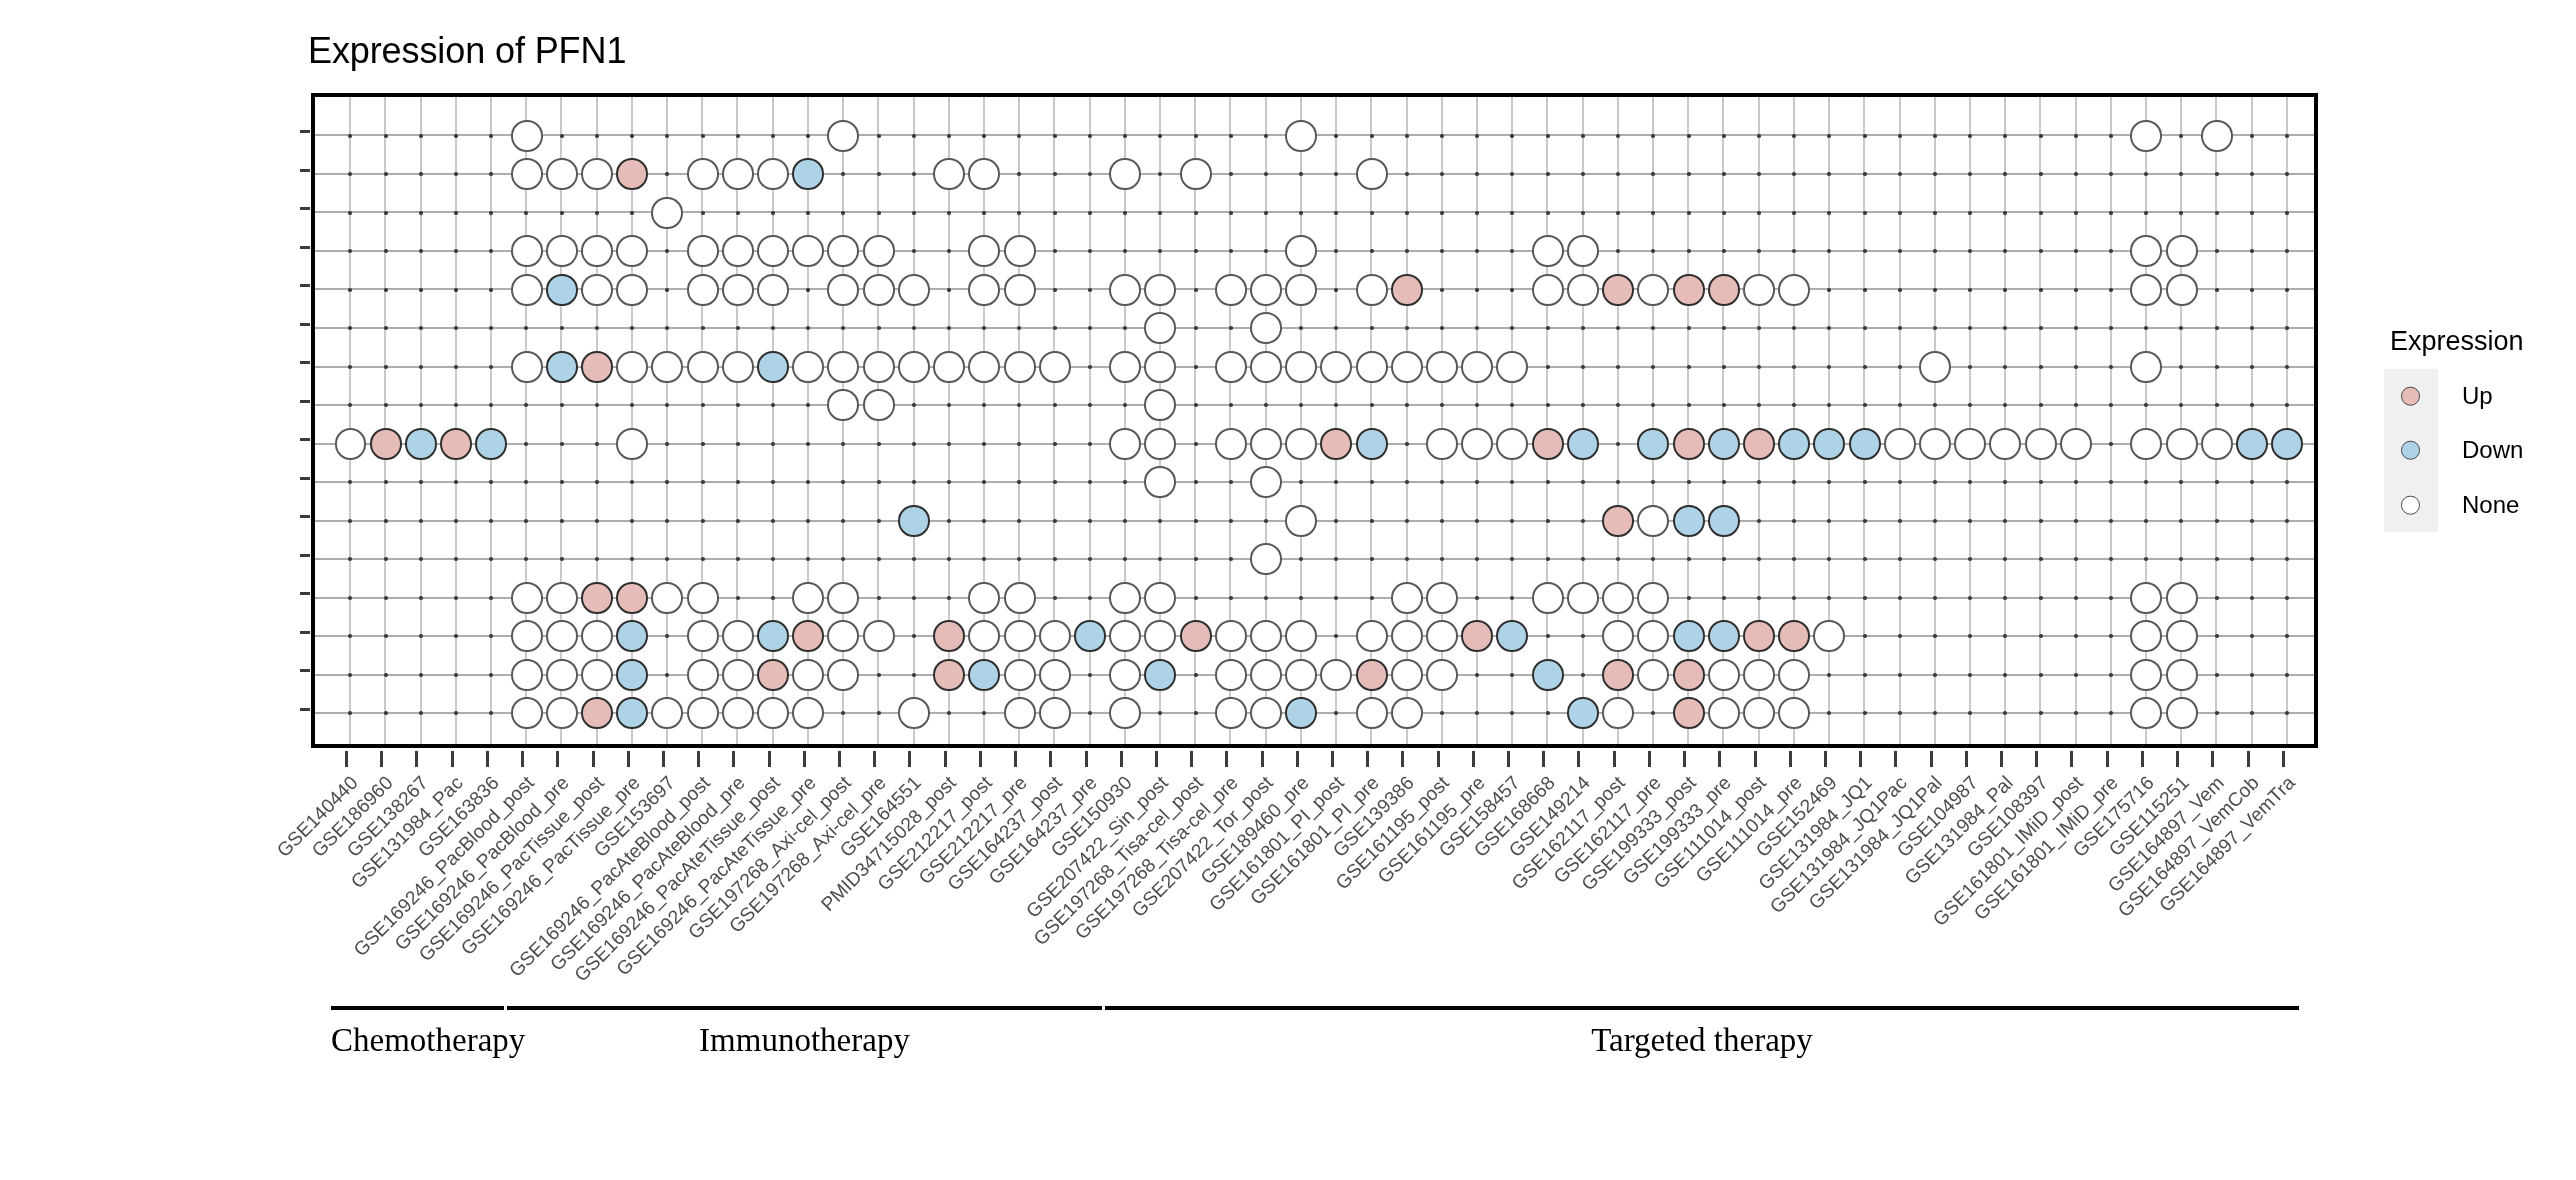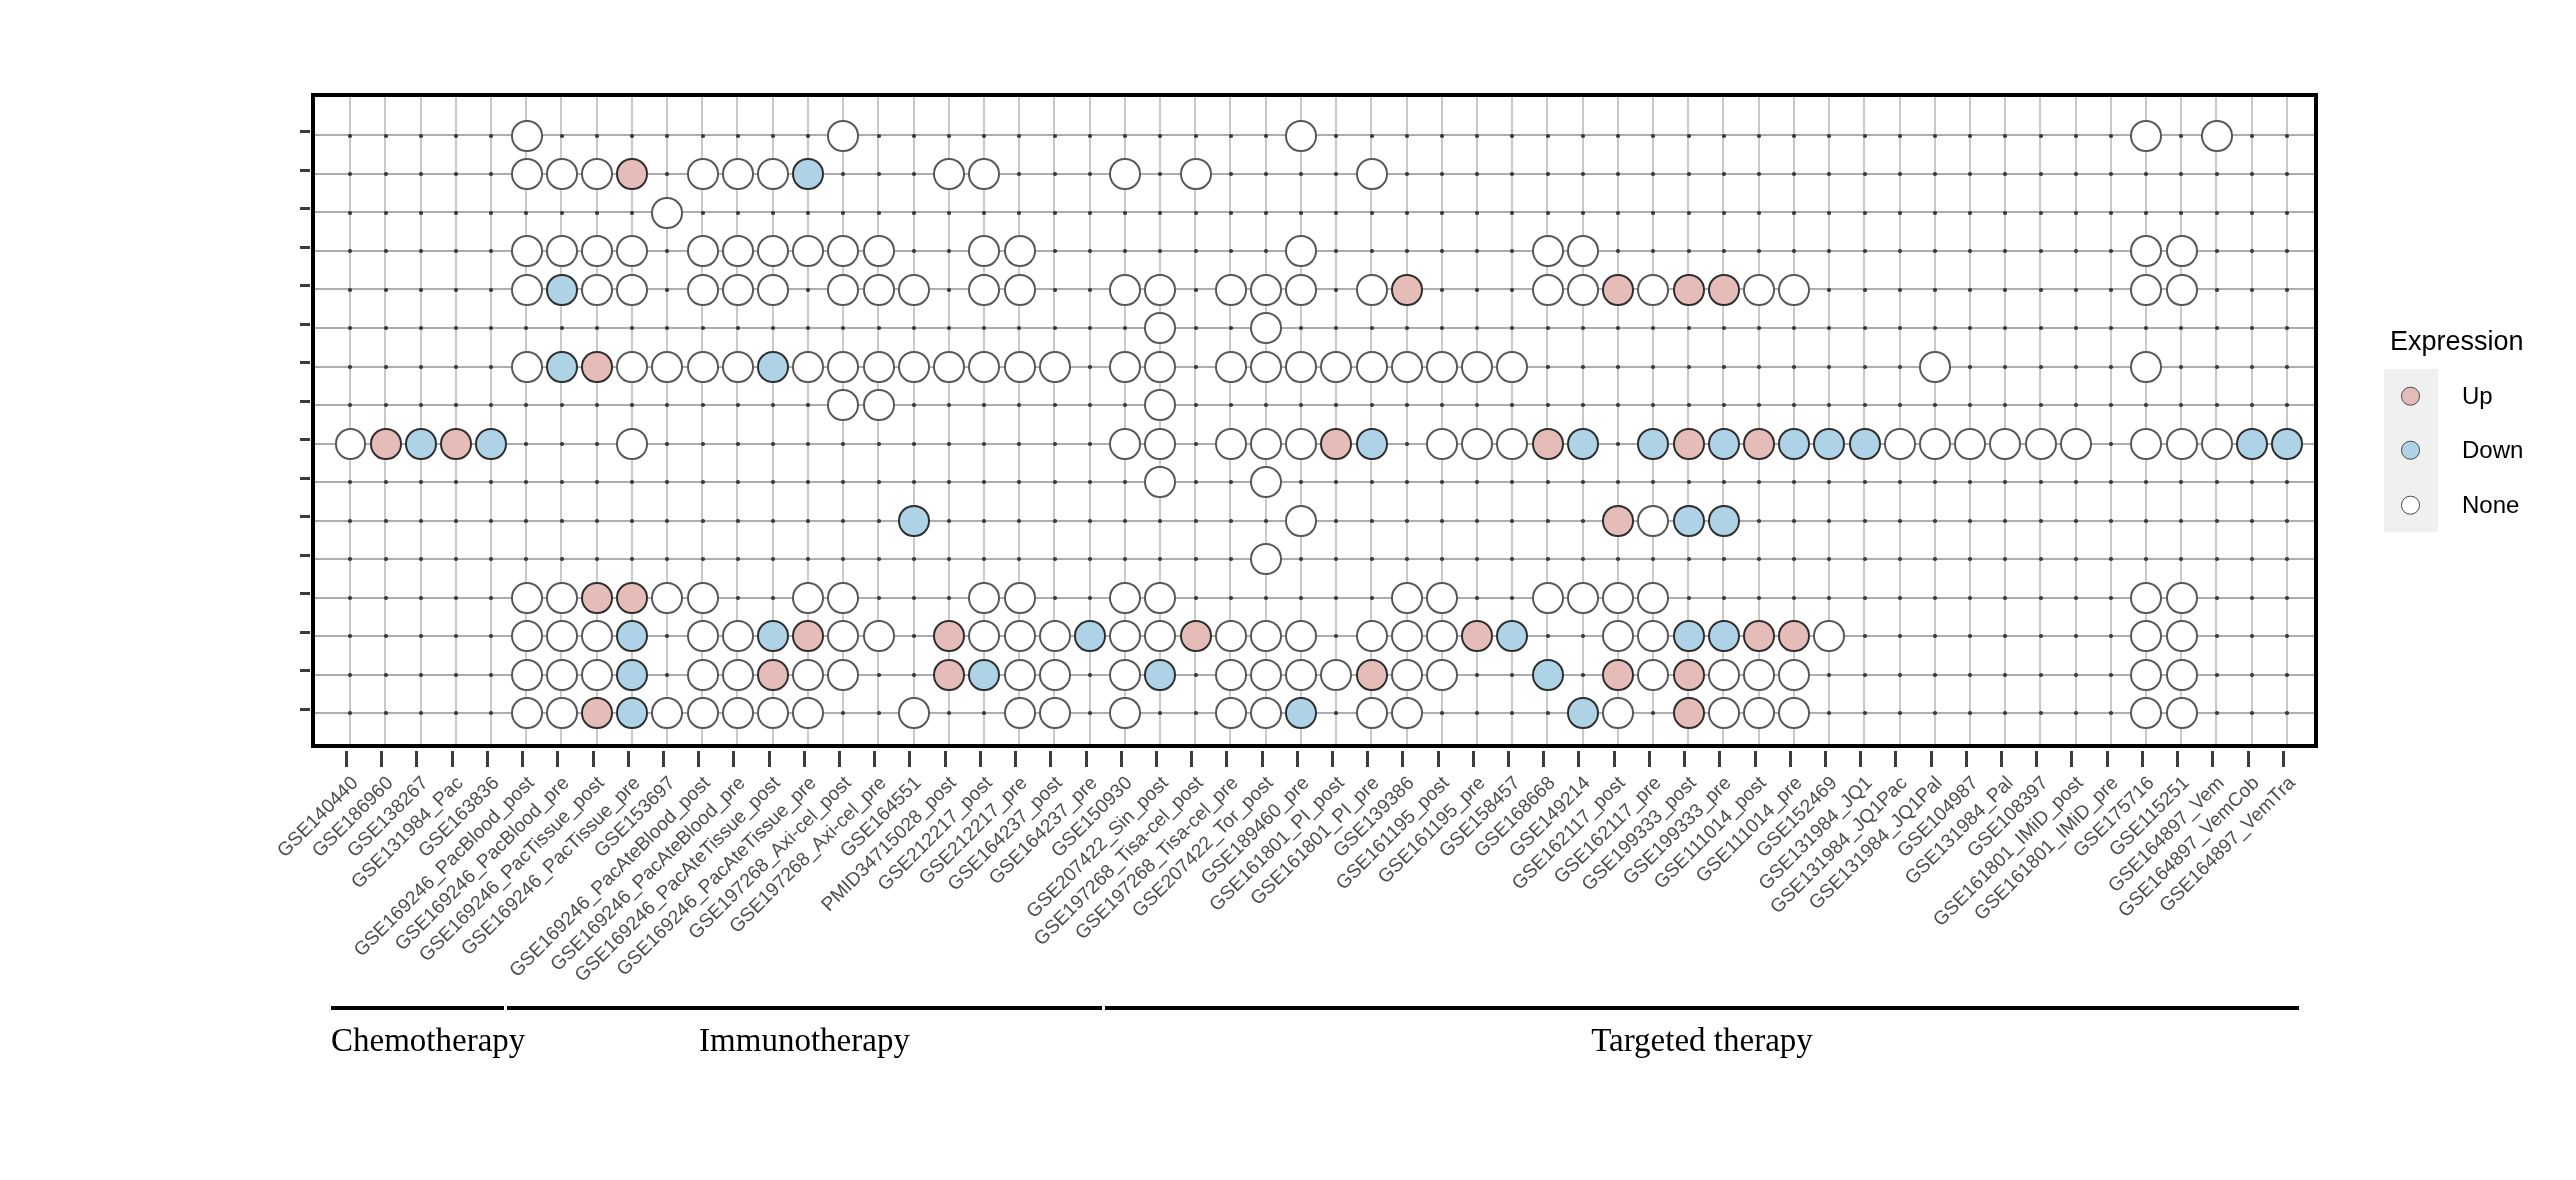--- a/index.html
+++ b/index.html
@@ -45,20 +45,21 @@
                  width:18.6px;height:18.6px;border-radius:50%;border:1.4px solid #4a4a4a;
                  box-sizing:border-box;}
   .legend-text{position:absolute;left:72px;top:50%;transform:translateY(-50%);
                font-size:24px;color:#000;white-space:nowrap;}
 </style>
 </head>
 <body>
 
 <div id="root">
 
+  <div class="title">Expression of PFN1</div>
 
   <div class="panel">
     <div class="panel-inner" id="panel-inner">
         <div class="gridv" style="left: 34px;"></div>
         <div class="gridv" style="left: 69px;"></div>
         <div class="gridv" style="left: 105px;"></div>
         <div class="gridv" style="left: 140px;"></div>
         <div class="gridv" style="left: 175px;"></div>
         <div class="gridv" style="left: 210px;"></div>
         <div class="gridv" style="left: 245px;"></div>

